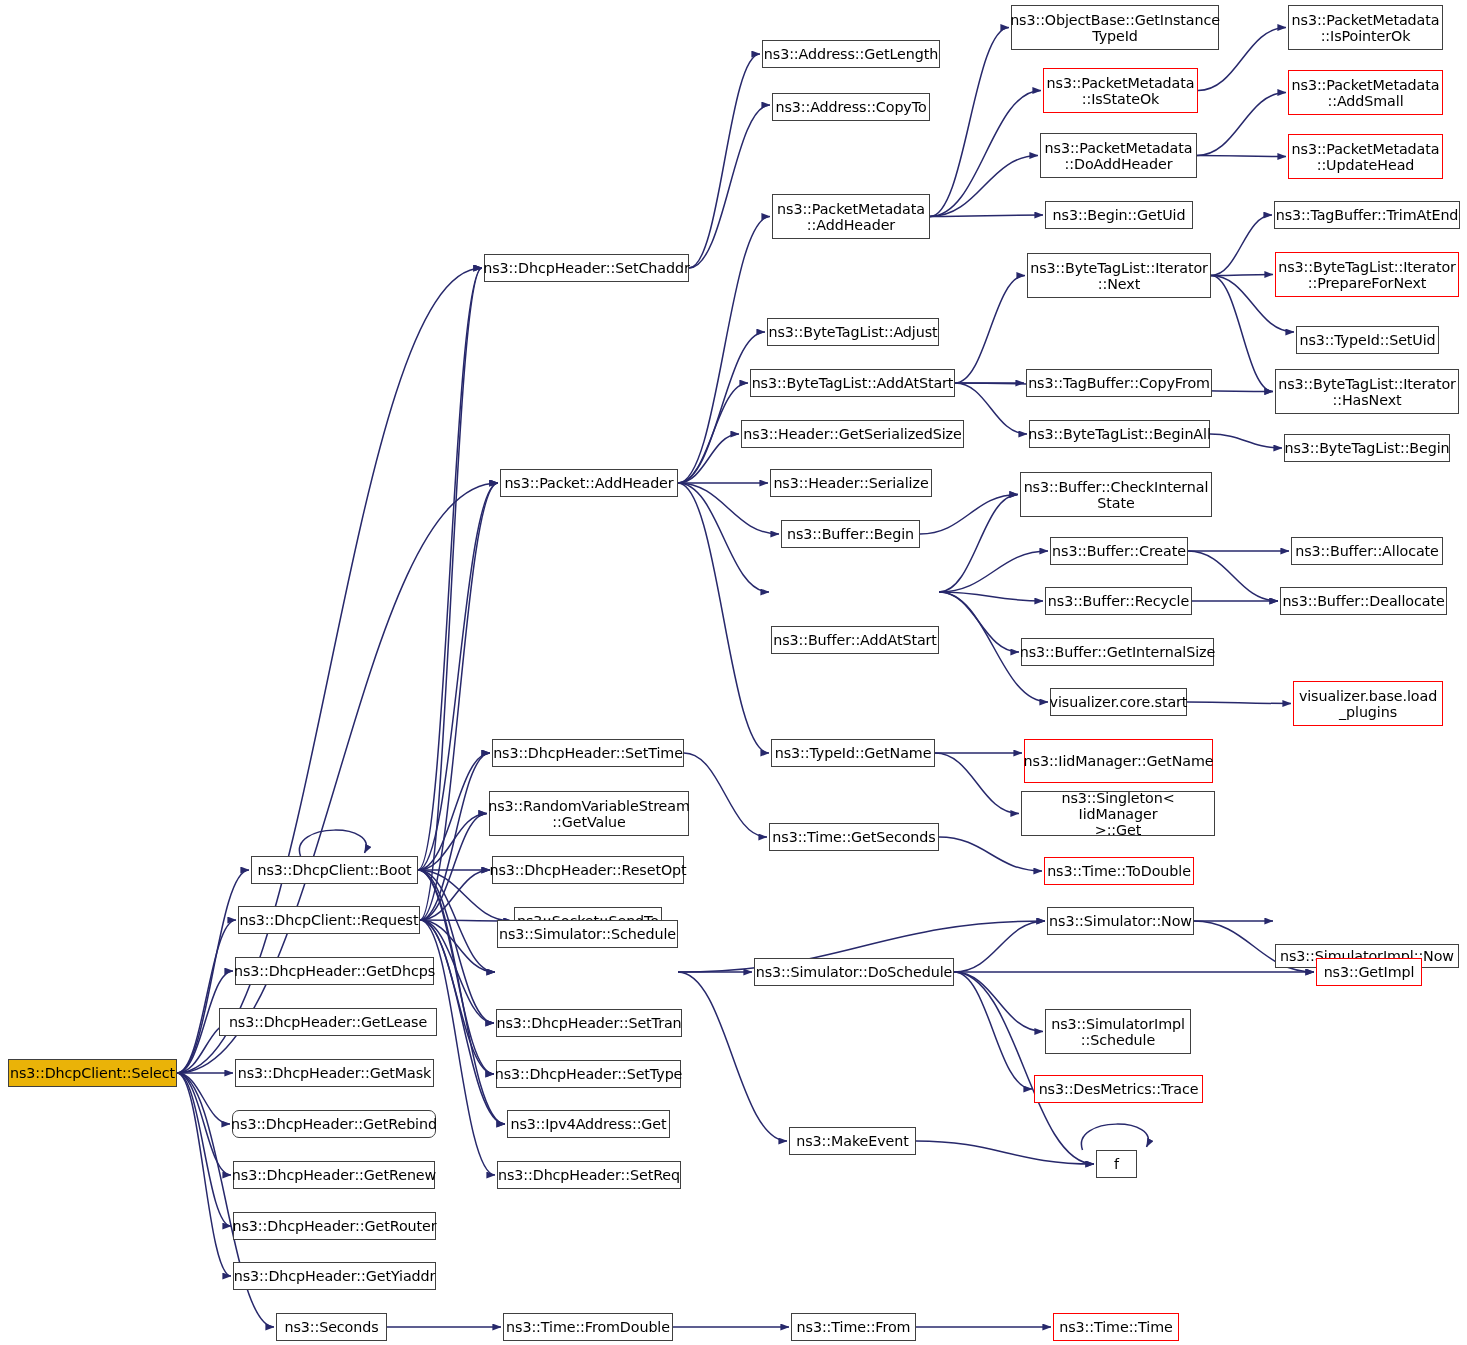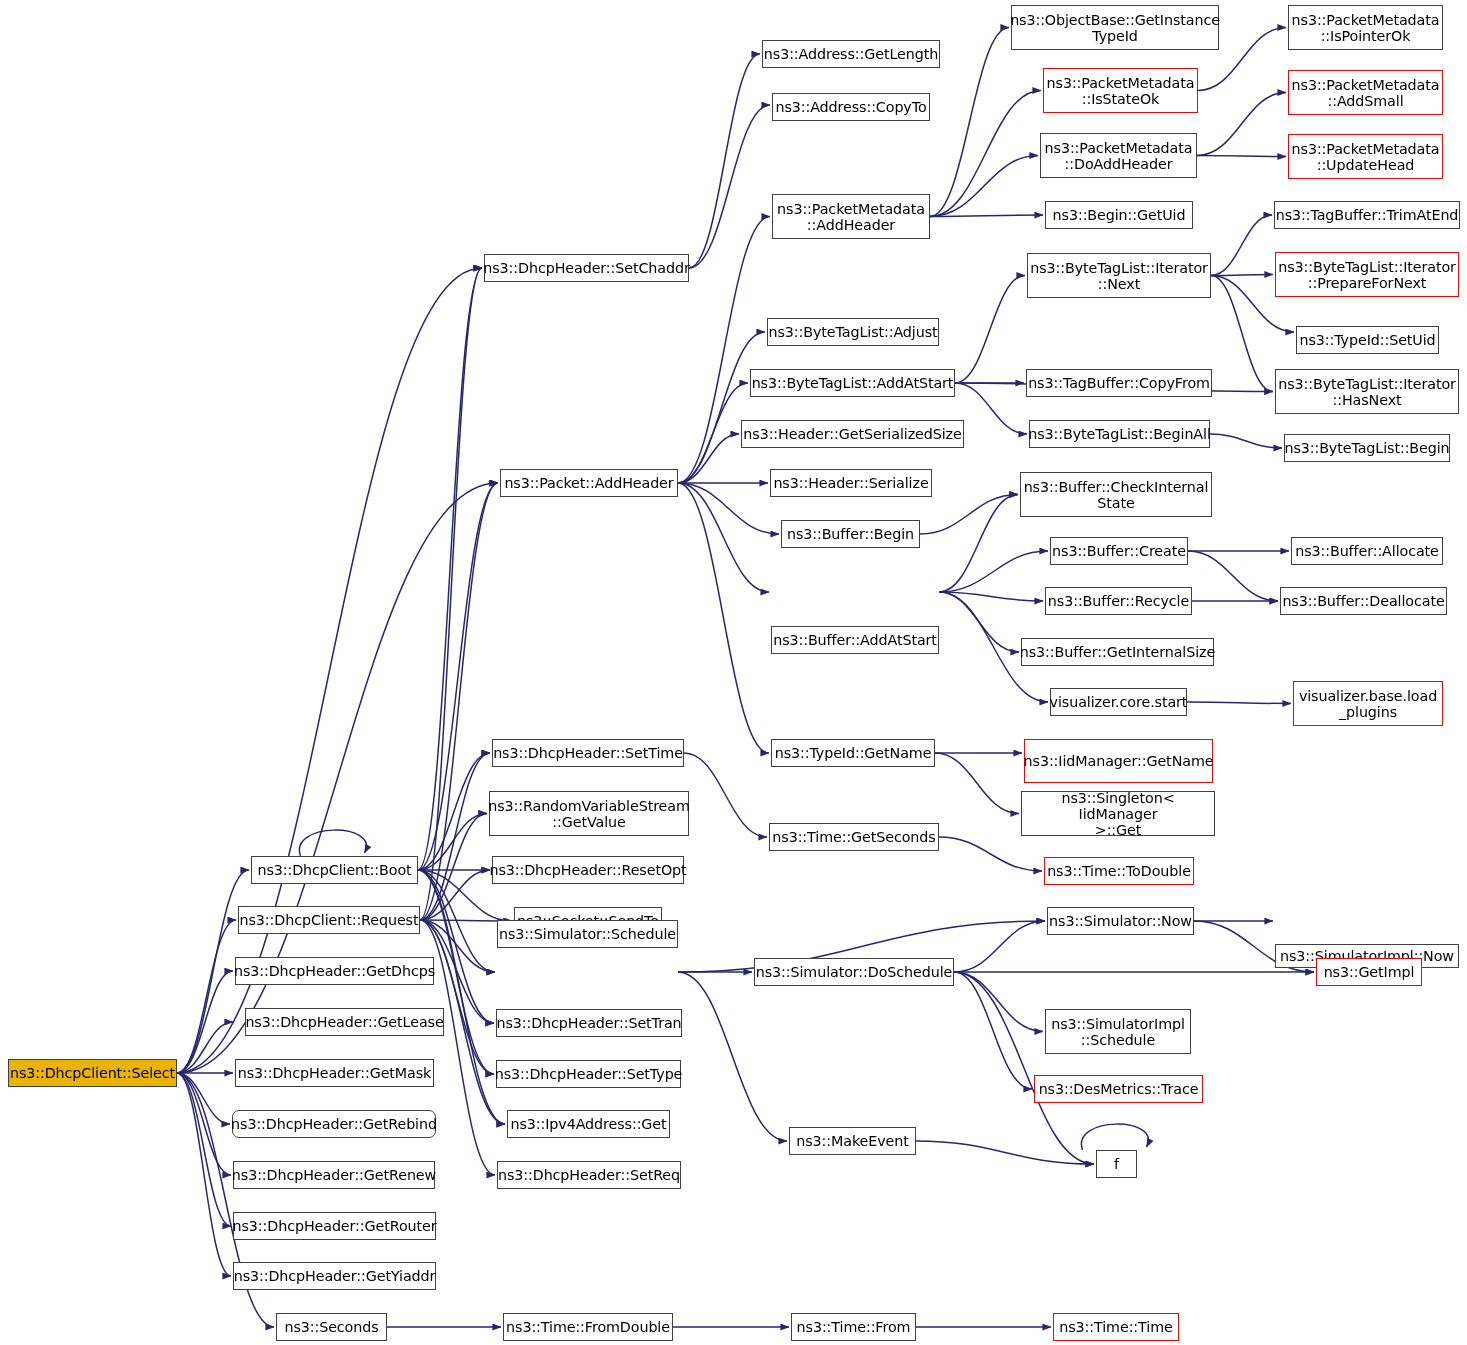--- a/index.html
+++ b/index.html
@@ -114,21 +114,21 @@
         <path d="M387,1327 C438.3,1327 449.7,1327 501,1327" marker-end="url(#ah)"></path>
         <path d="M673,1327 C725.2,1327 736.8,1327 789,1327" marker-end="url(#ah)"></path>
         <path d="M916,1327 C976.75,1327 990.25,1327 1051,1327" marker-end="url(#ah)"></path>
       </g>
   </svg>
   <div id="node-layer">
       <div class="node cur" style="left: 8px; top: 1059px; width: 169px; height: 28px;">ns3::DhcpClient::Select</div>
       <div class="node" style="left: 251px; top: 856px; width: 167px; height: 28px;">ns3::DhcpClient::Boot</div>
       <div class="node" style="left: 238px; top: 906px; width: 182px; height: 28px;">ns3::DhcpClient::Request</div>
       <div class="node" style="left: 235px; top: 957px; width: 199px; height: 28px;">ns3::DhcpHeader::GetDhcps</div>
-      <div class="node" style="left: 245px; top: 1008px; width: 199px; height: 28px;">ns3::DhcpHeader::GetLease</div>
+      <div class="node" style="left: 219px; top: 1008px; width: 218px; height: 28px;">ns3::DhcpHeader::GetLease</div>
       <div class="node" style="left: 235px; top: 1059px; width: 199px; height: 28px;">ns3::DhcpHeader::GetMask</div>
       <div class="node" style="left: 232px; top: 1110px; width: 204px; height: 28px; border-radius: 7px;">ns3::DhcpHeader::GetRebind</div>
       <div class="node" style="left: 233px; top: 1161px; width: 202px; height: 28px;">ns3::DhcpHeader::GetRenew</div>
       <div class="node" style="left: 233px; top: 1212px; width: 203px; height: 28px;">ns3::DhcpHeader::GetRouter</div>
       <div class="node" style="left: 233px; top: 1262px; width: 203px; height: 28px;">ns3::DhcpHeader::GetYiaddr</div>
       <div class="node" style="left: 276px; top: 1313px; width: 111px; height: 28px;">ns3::Seconds</div>
       <div class="node" style="left: 484px; top: 254px; width: 205px; height: 28px;">ns3::DhcpHeader::SetChaddr</div>
       <div class="node" style="left: 500px; top: 469px; width: 178px; height: 28px;">ns3::Packet::AddHeader</div>
       <div class="node" style="left: 492px; top: 739px; width: 192px; height: 28px;">ns3::DhcpHeader::SetTime</div>
       <div class="node" style="left: 489px; top: 791px; width: 200px; height: 45px;">ns3::RandomVariableStream

